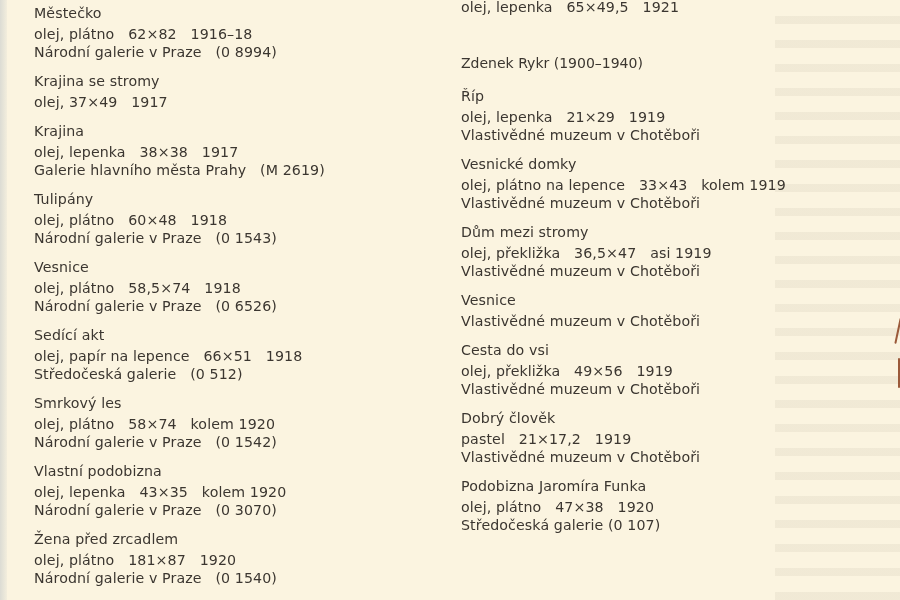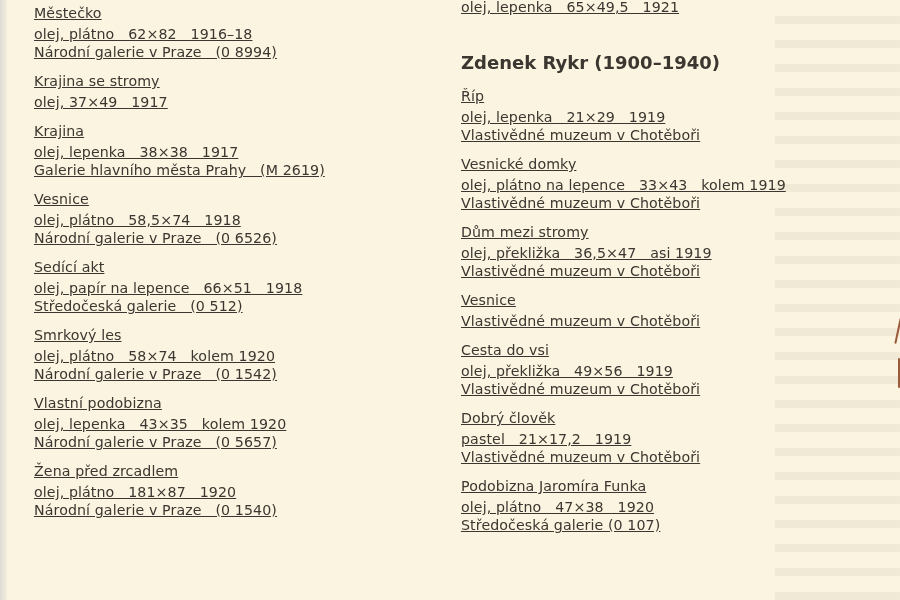--- a/index.html
+++ b/index.html
@@ -10,24 +10,24 @@
       color: #3b3630;
     }
     .edge { position: absolute; left: 0; top: 0; width: 7px; height: 600px;
       background: linear-gradient(to right, #dcdcd4, #f3eedd); }
     .ghost { position: absolute; left: 775px; top: 0; width: 125px; height: 600px;
       background: repeating-linear-gradient(to bottom, transparent 0 16px, rgba(150,140,120,0.10) 16px 24px); }
     .mark { position: absolute; width: 2px; background: #9b5a3a; border-radius: 1px; }
     .col { position: absolute; top: 0; }
     .col-left { left: 34px; width: 420px; }
     .col-right { left: 461px; width: 420px; }
-    .entry { margin-bottom: 11px; text-decoration: underline; }
+    .entry { margin-bottom: 11px; }
     .line { font-size: 14.2px; line-height: 18px; white-space: pre; letter-spacing: 0.1px; }
     .title { margin-bottom: 3px; }
-    .artist { font-weight: bold; font-size: 18px; line-height: 18px; margin: 0 0 15px 0; }
+    .artist { font-weight: normal; font-size: 14px; line-height: 18px; margin: 0 0 15px 0; }
   </style>
 </head>
 <body>
 
 <div class="edge"></div>
 <div class="ghost"></div>
 <div class="mark" style="left:897px;top:318px;height:26px;transform:rotate(12deg);"></div>
 <div class="mark" style="left:898px;top:358px;height:30px;"></div>
 
 <div class="col col-left" style="top:4px;">
@@ -39,38 +39,43 @@
   <div class="entry">
     <div class="line title">Krajina se stromy</div>
     <div class="line">olej, 37×49   1917</div>
   </div>
   <div class="entry">
     <div class="line title">Krajina</div>
     <div class="line">olej, lepenka   38×38   1917</div>
     <div class="line">Galerie hlavního města Prahy   (M 2619)</div>
   </div>
   <div class="entry">
+    <div class="line title">Tulipány</div>
+    <div class="line">olej, plátno   60×48   1918</div>
+    <div class="line">Národní galerie v Praze   (0 1543)</div>
+  </div>
+  <div class="entry">
     <div class="line title">Vesnice</div>
     <div class="line">olej, plátno   58,5×74   1918</div>
     <div class="line">Národní galerie v Praze   (0 6526)</div>
   </div>
   <div class="entry">
     <div class="line title">Sedící akt</div>
     <div class="line">olej, papír na lepence   66×51   1918</div>
     <div class="line">Středočeská galerie   (0 512)</div>
   </div>
   <div class="entry">
     <div class="line title">Smrkový les</div>
     <div class="line">olej, plátno   58×74   kolem 1920</div>
     <div class="line">Národní galerie v Praze   (0 1542)</div>
   </div>
   <div class="entry">
     <div class="line title">Vlastní podobizna</div>
     <div class="line">olej, lepenka   43×35   kolem 1920</div>
-    <div class="line">Národní galerie v Praze   (0 5657)</div>
+    <div class="line">Národní galerie v Praze   (0 3070)</div>
   </div>
   <div class="entry">
     <div class="line title">Žena před zrcadlem</div>
     <div class="line">olej, plátno   181×87   1920</div>
     <div class="line">Národní galerie v Praze   (0 1540)</div>
   </div>
 </div>
 
 <div class="col col-right" style="top:-2px;">
   <div class="entry" style="margin-bottom:38px;">

